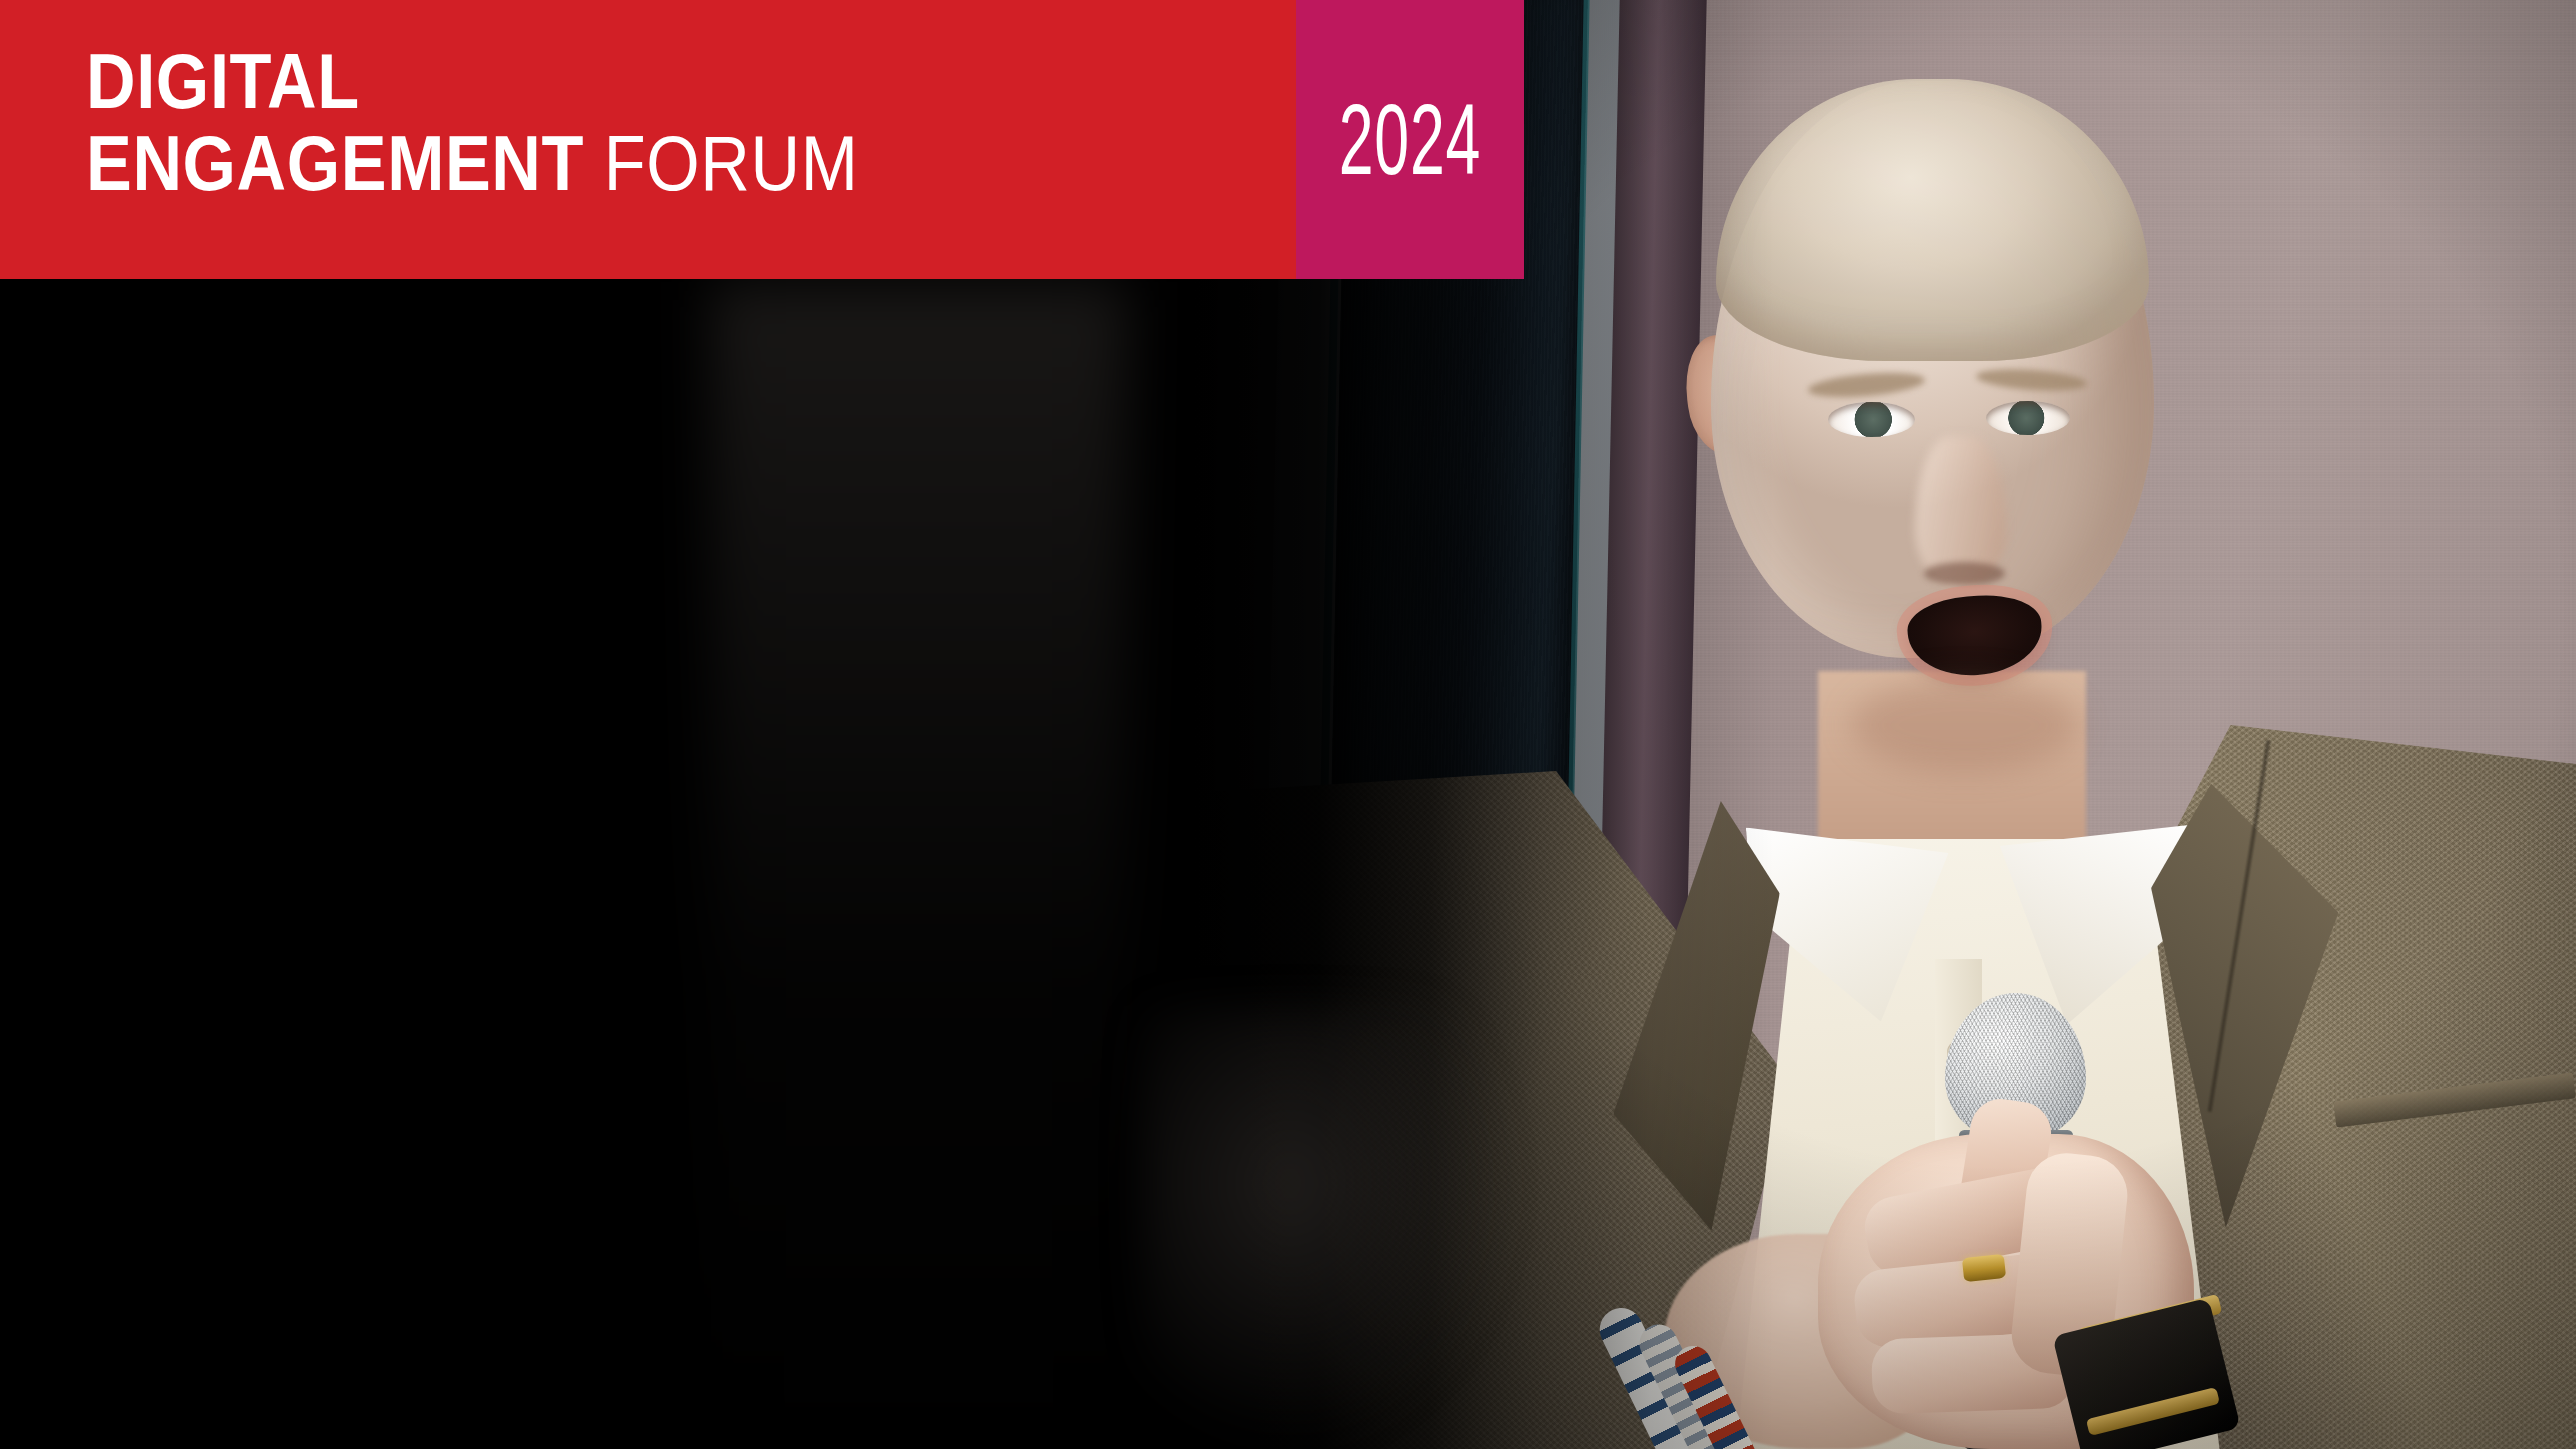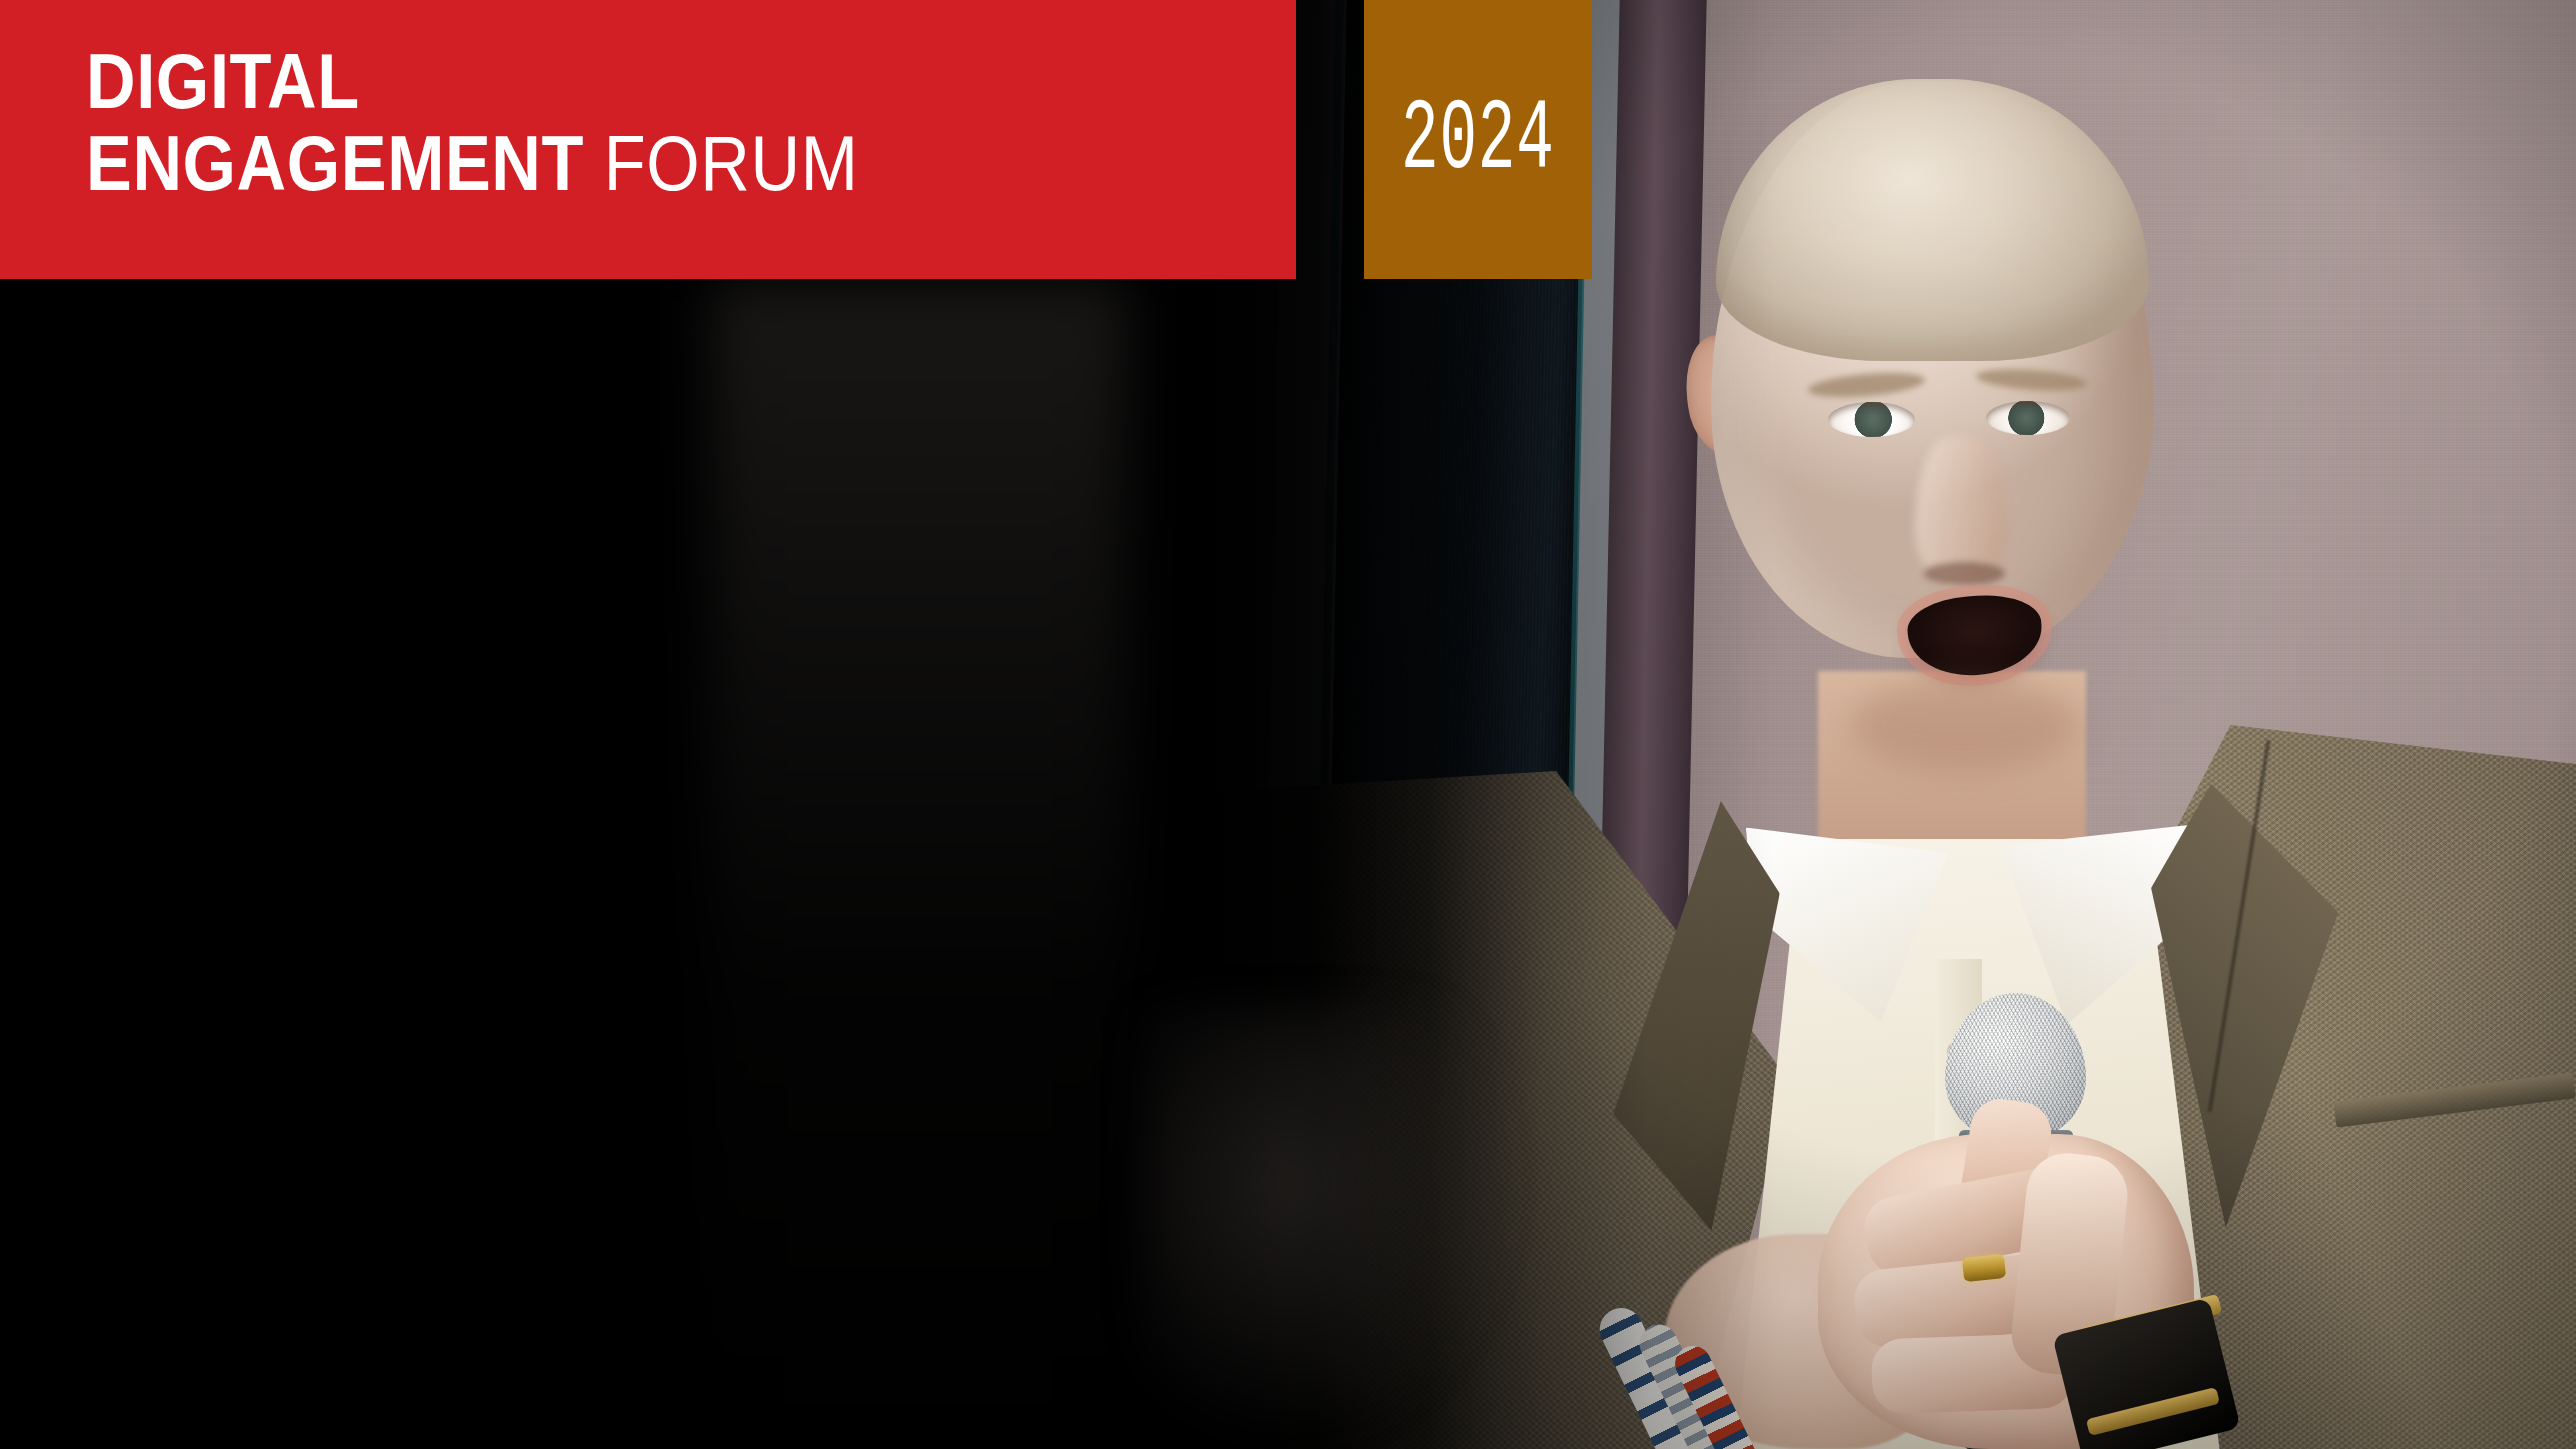--- a/index.html
+++ b/index.html
@@ -220,23 +220,23 @@
      background:#d21f26; z-index:20; }
   .brand { position:absolute; left:86px; top:46px; line-height:.92;
      color:#fff; white-space:nowrap; }
   .brand-l1 { font-size:78px; font-weight:700; letter-spacing:0.7px;
      transform:scaleX(.88); transform-origin:left center; display:block; }
   .brand-l2 { font-size:78px; letter-spacing:0.7px; display:block;
      transform:scaleX(.88); transform-origin:left center; margin-top:10.7px; }
   .b-bold { font-weight:700; }
   .b-light { font-weight:400; }
 
-  #yearbox { position:absolute; left:1364px; top:0; width:228px; height:279px;
-     background:#a16207; z-index:20; display:flex; align-items:center;
-     justify-content:center;font-family:Liberation Mono, monospace; }
+  #yearbox { position:absolute; left:1296px; top:0; width:228px; height:279px;
+     background:#be185d; z-index:20; display:flex; align-items:center;
+     justify-content:center; }
   .year { color:#fff; font-size:101px; font-weight:400; letter-spacing:1.3px;
      transform:scaleX(.62); transform-origin:center; }
 
   
   #title { position:absolute; right:1018px; top:644px; width:1355px;
      text-align:right; z-index:15; color:#fff;
      text-shadow:0 0 17.4px rgba(0,0,0,.88), 0 0 47px rgba(0,0,0,.7); }
   .t-line { display:block; white-space:nowrap; line-height:.97;
      transform-origin:right center; }
   .t-reg { font-size:168px; font-weight:400; transform:scaleX(.78);

